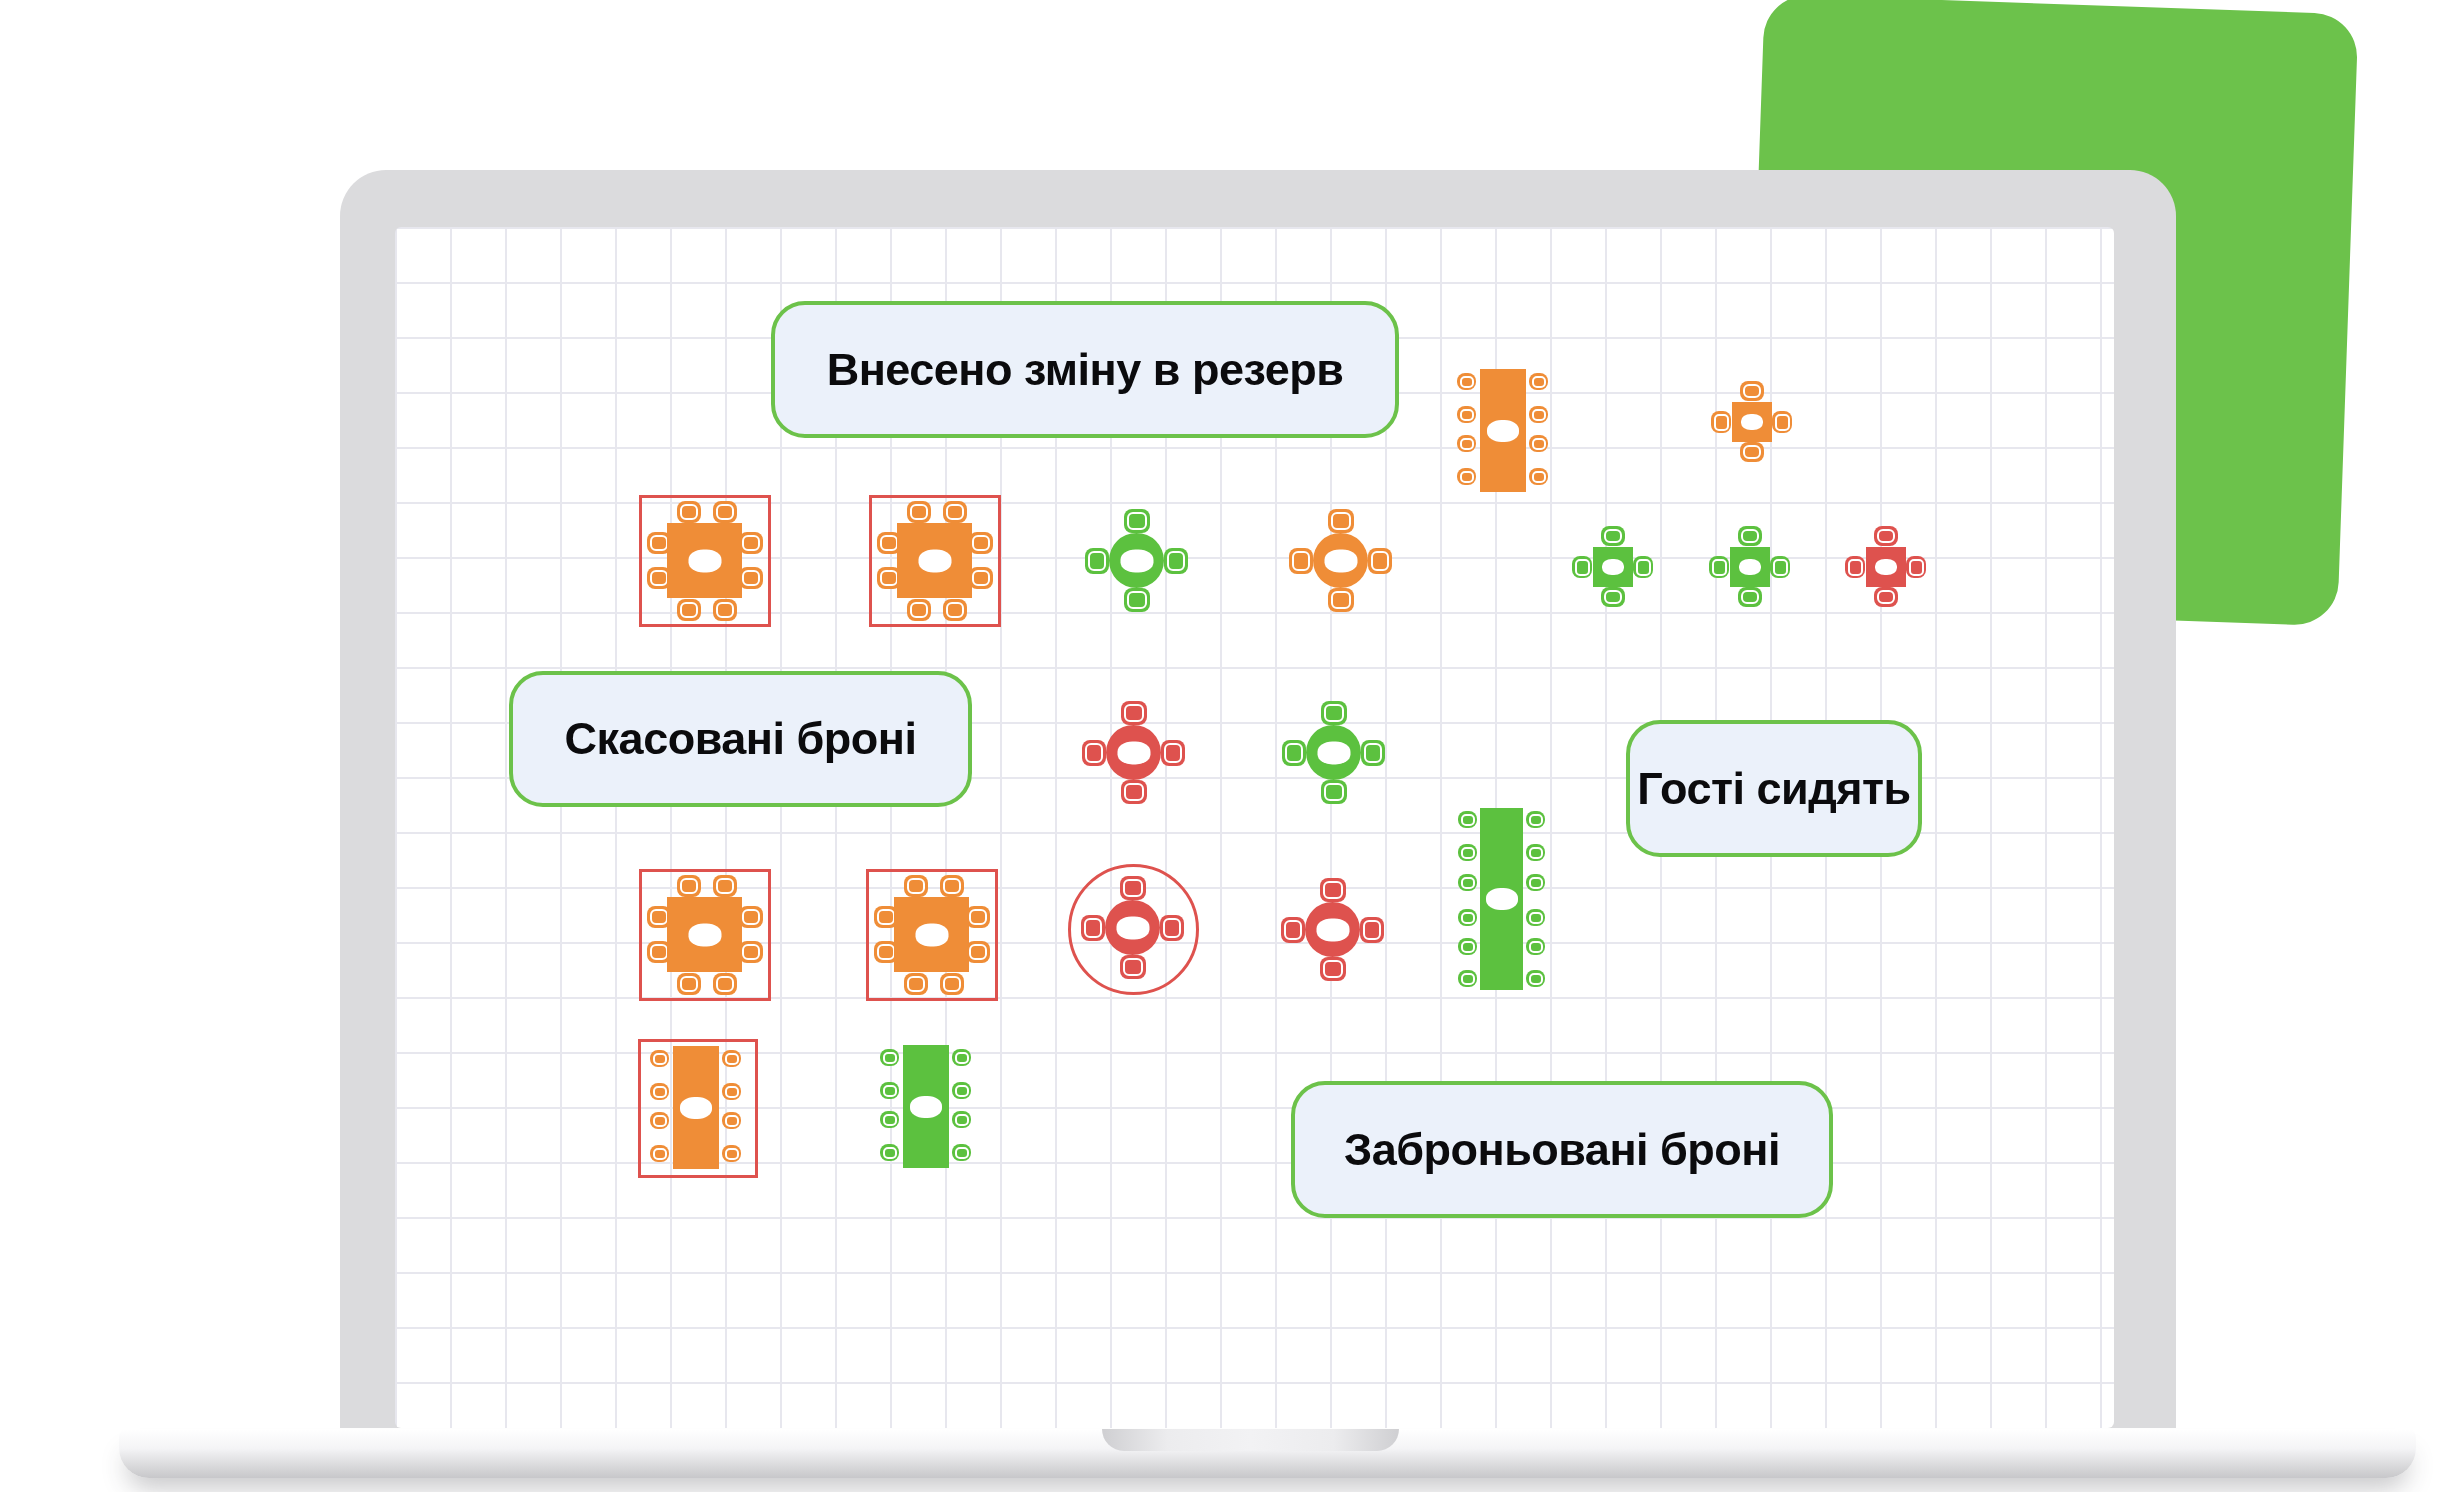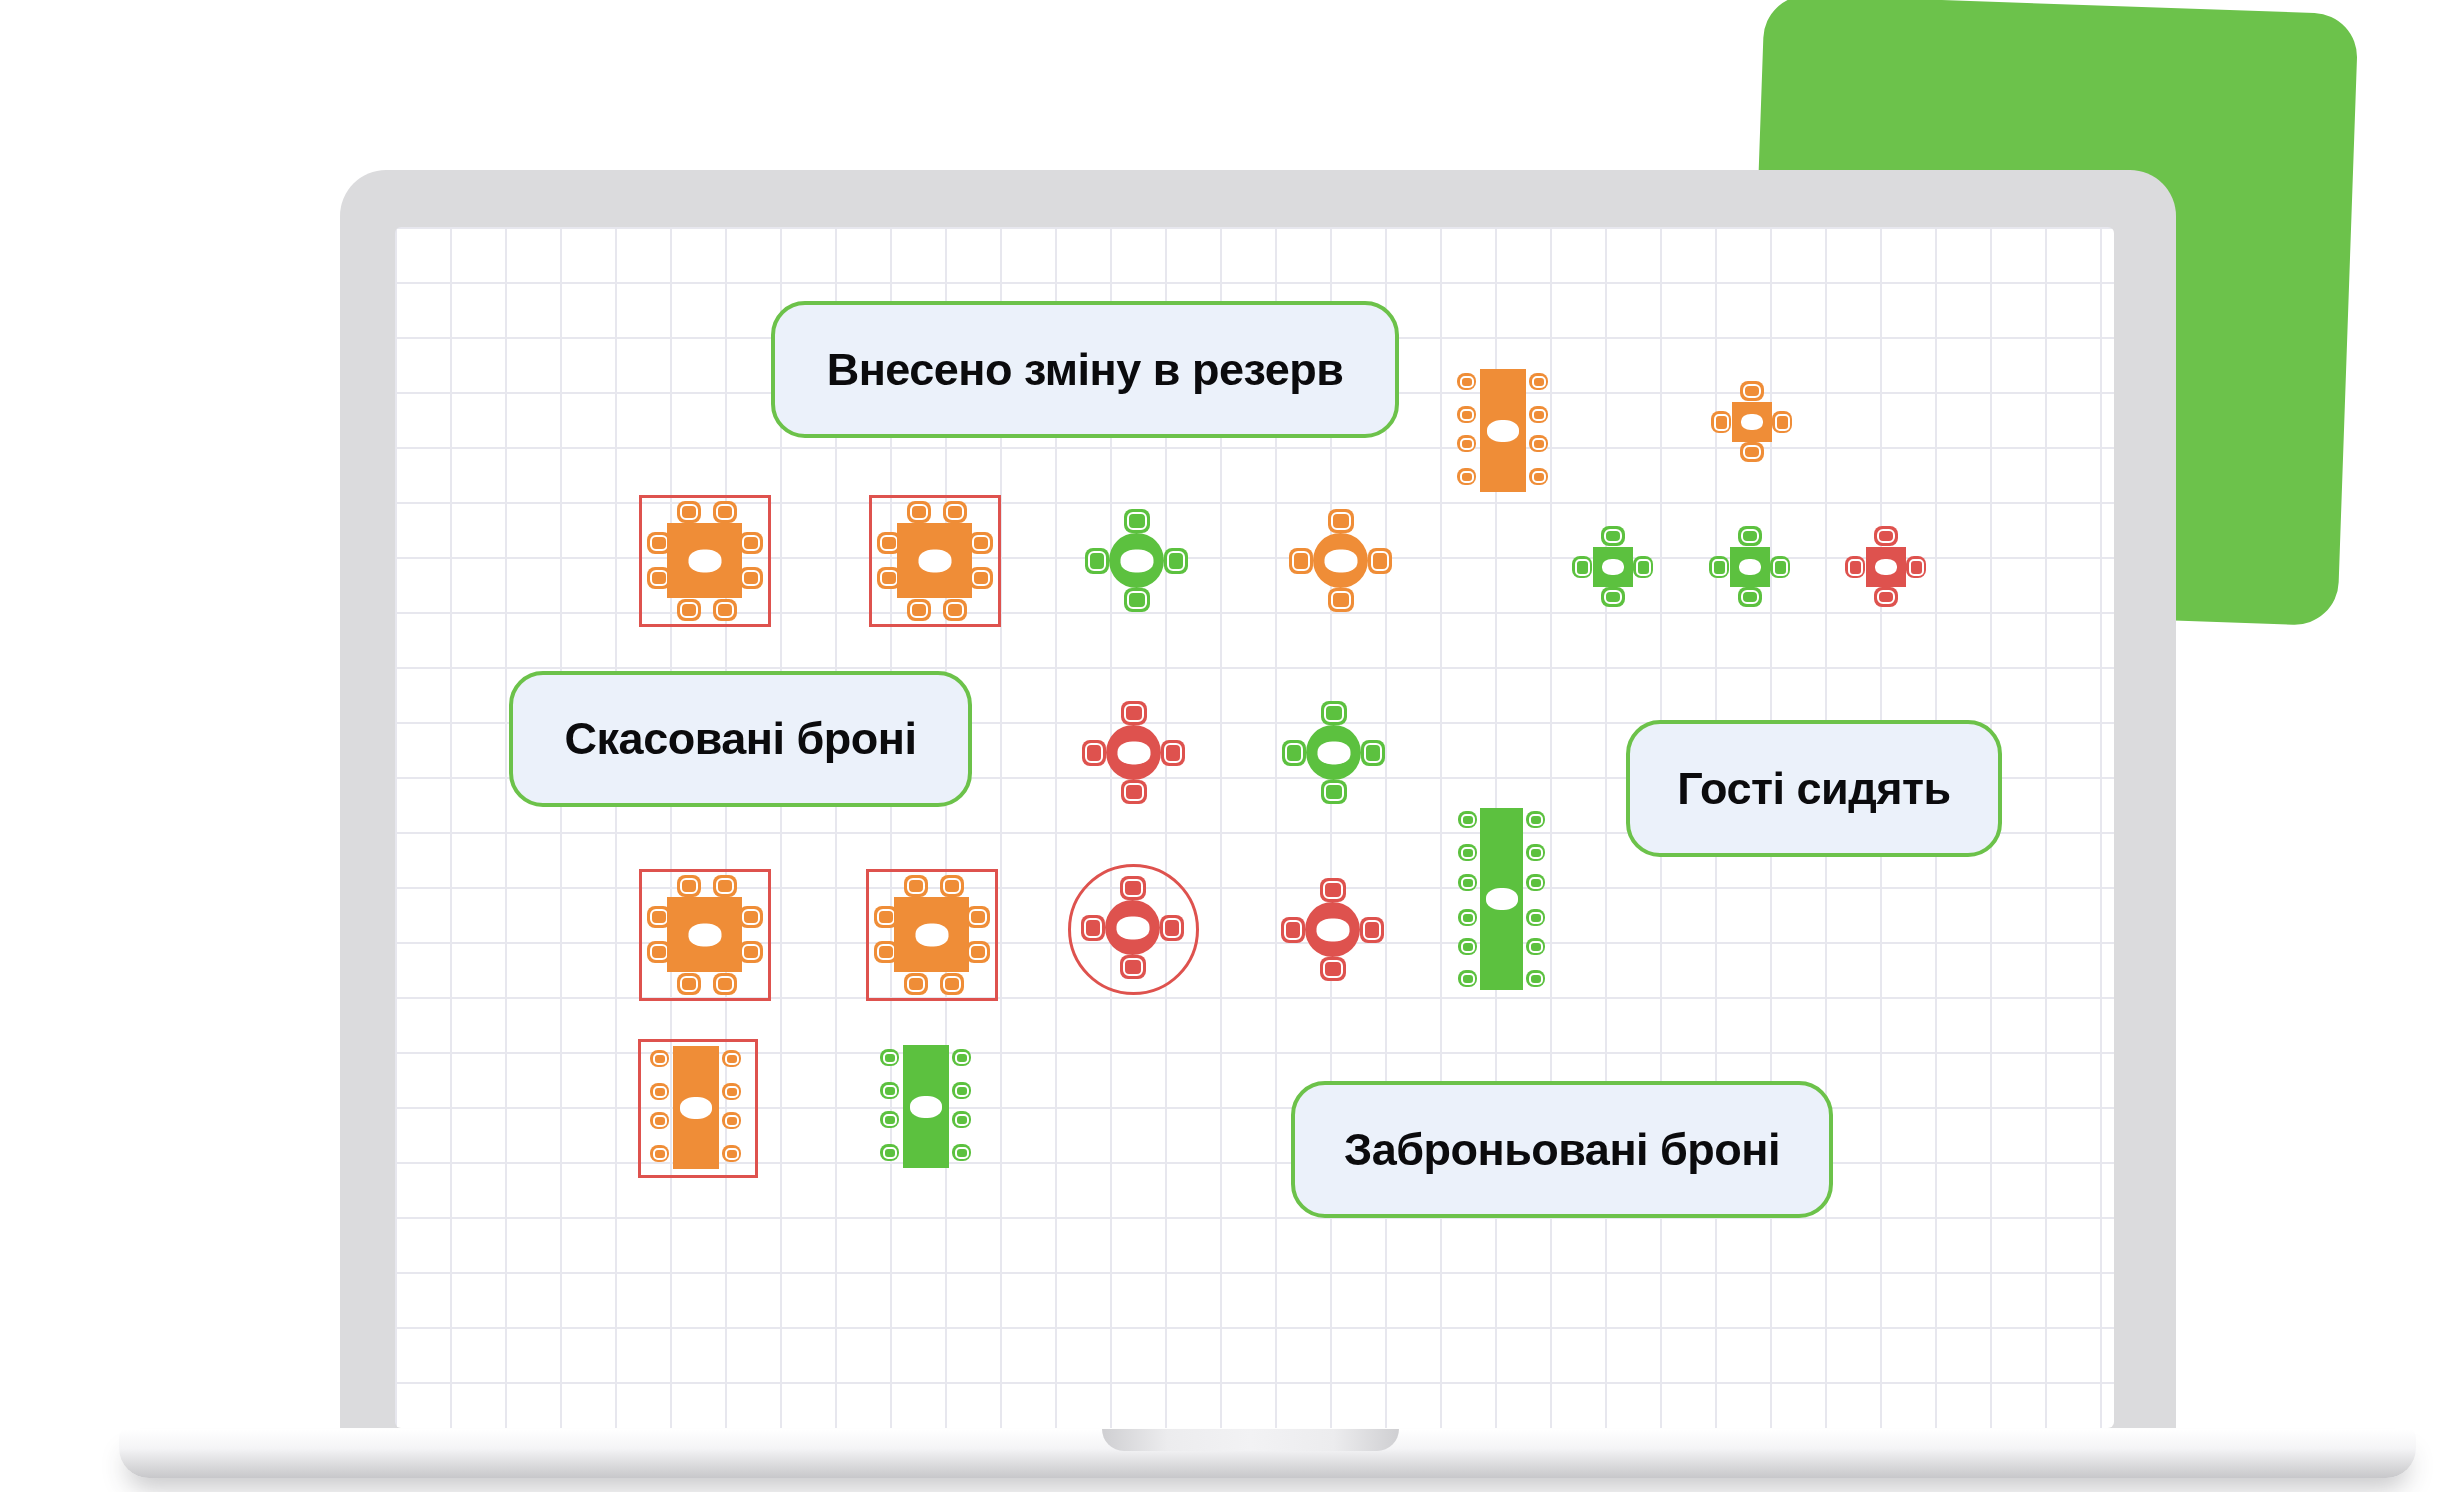--- a/index.html
+++ b/index.html
@@ -50,21 +50,21 @@
 </head>
 <body>
 
 <div class="canvas">
   <div class="accent-square"></div>
 
   <div class="laptop">
     <div class="screen" id="screen">
         <div class="callout" style="left: 114px; top: 444px; width: 463px; height: 136px;">Скасовані броні</div>
         <div class="callout" style="left: 376px; top: 74px; width: 628px; height: 137px;">Внесено зміну в резерв</div>
-        <div class="callout" style="left: 1231px; top: 493px; width: 376px; height: 137px;">Гості сидять</div>
+        <div class="callout" style="left: 1231px; top: 493px; width: 296px; height: 137px;">Гості сидять</div>
         <div class="callout" style="left: 896px; top: 854px; width: 542px; height: 137px;">Заброньовані броні</div>
         <div class="tbl" style="--c: #EF8D37; width: 95px; height: 123px; left: 1060px; top: 142px;">
           <div class="chair sm" style="left: 2px; top: 4px; width: 19px; height: 17px;"></div>
           <div class="chair sm" style="left: 74px; top: 4px; width: 19px; height: 17px;"></div>
           <div class="chair sm" style="left: 2px; top: 37px; width: 19px; height: 17px;"></div>
           <div class="chair sm" style="left: 74px; top: 37px; width: 19px; height: 17px;"></div>
           <div class="chair sm" style="left: 2px; top: 66px; width: 19px; height: 17px;"></div>
           <div class="chair sm" style="left: 74px; top: 66px; width: 19px; height: 17px;"></div>
           <div class="chair sm" style="left: 2px; top: 99px; width: 19px; height: 17px;"></div>
           <div class="chair sm" style="left: 74px; top: 99px; width: 19px; height: 17px;"></div>

